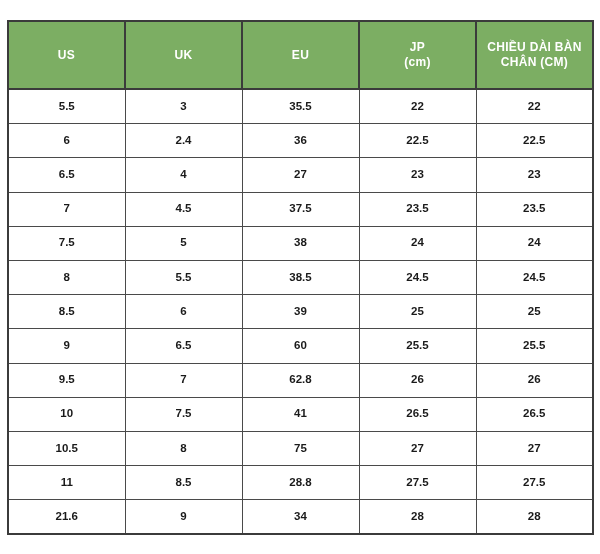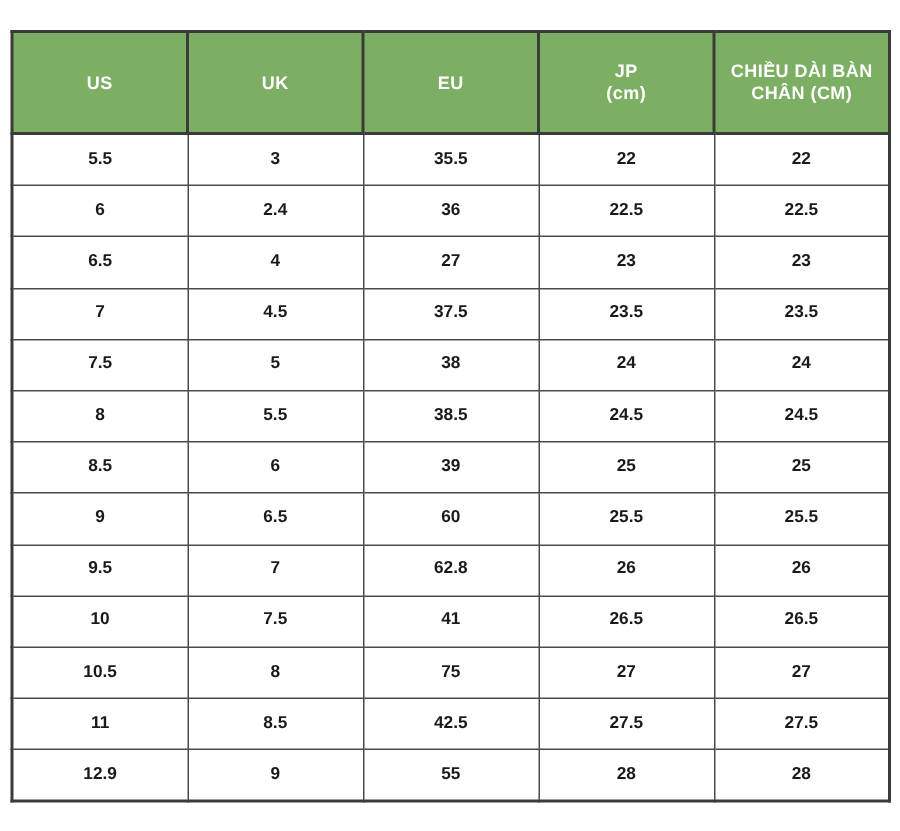--- a/index.html
+++ b/index.html
@@ -152,26 +152,26 @@
         <tr class="data-row">
           <td>10.5</td>
           <td>8</td>
           <td>75</td>
           <td>27</td>
           <td>27</td>
         </tr>
         <tr class="data-row">
           <td>11</td>
           <td>8.5</td>
-          <td>42.5</td>
+          <td>28.8</td>
           <td>27.5</td>
           <td>27.5</td>
         </tr>
         <tr class="data-row">
-          <td>12.9</td>
+          <td>21.6</td>
           <td>9</td>
-          <td>55</td>
+          <td>34</td>
           <td>28</td>
           <td>28</td>
         </tr>
       </tbody>
   </table>
 </div>
 
 </body></html>

